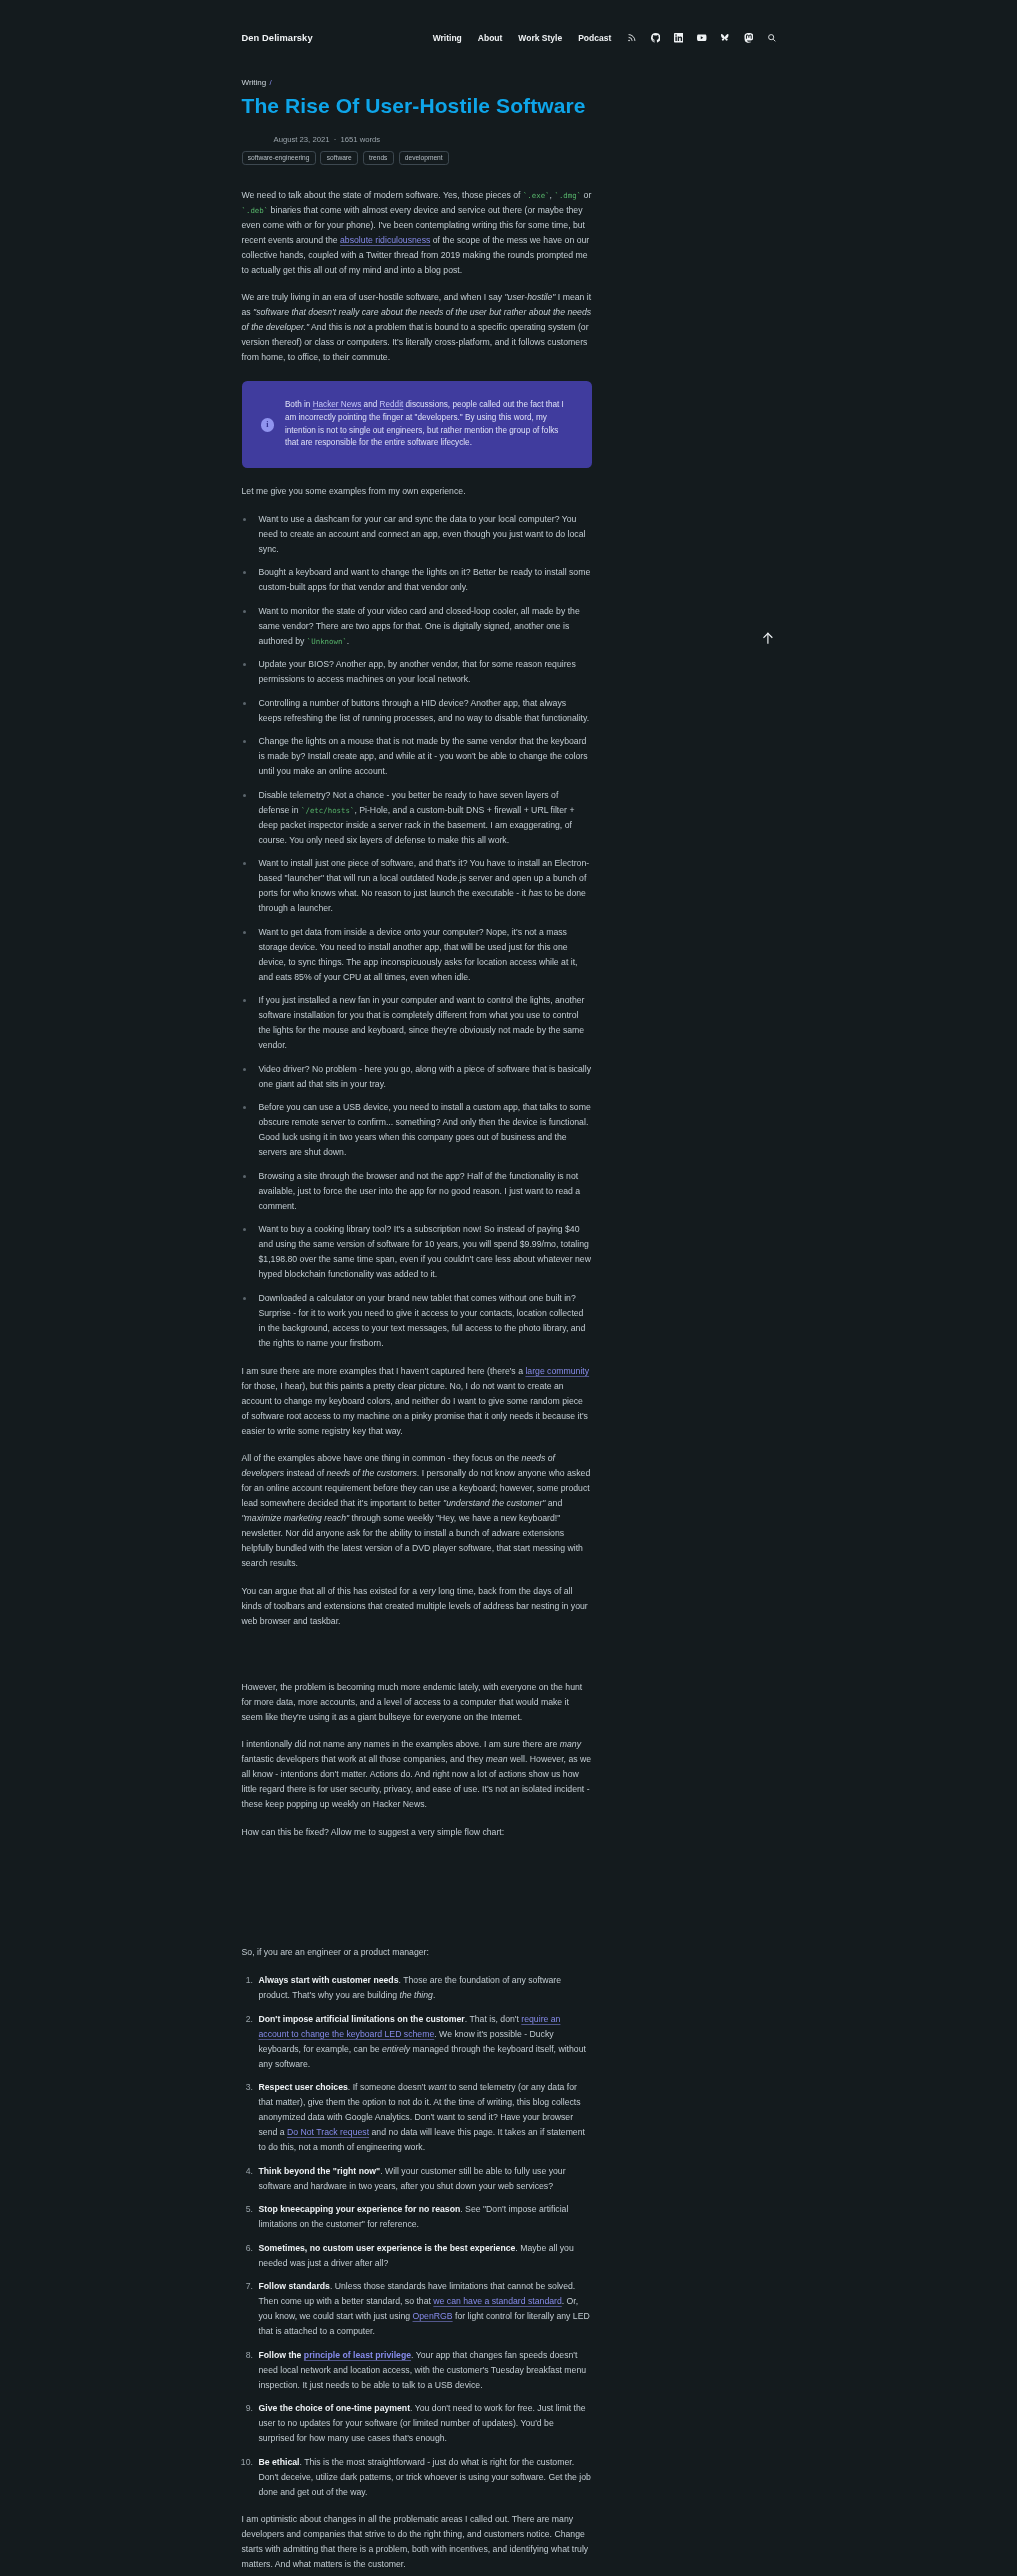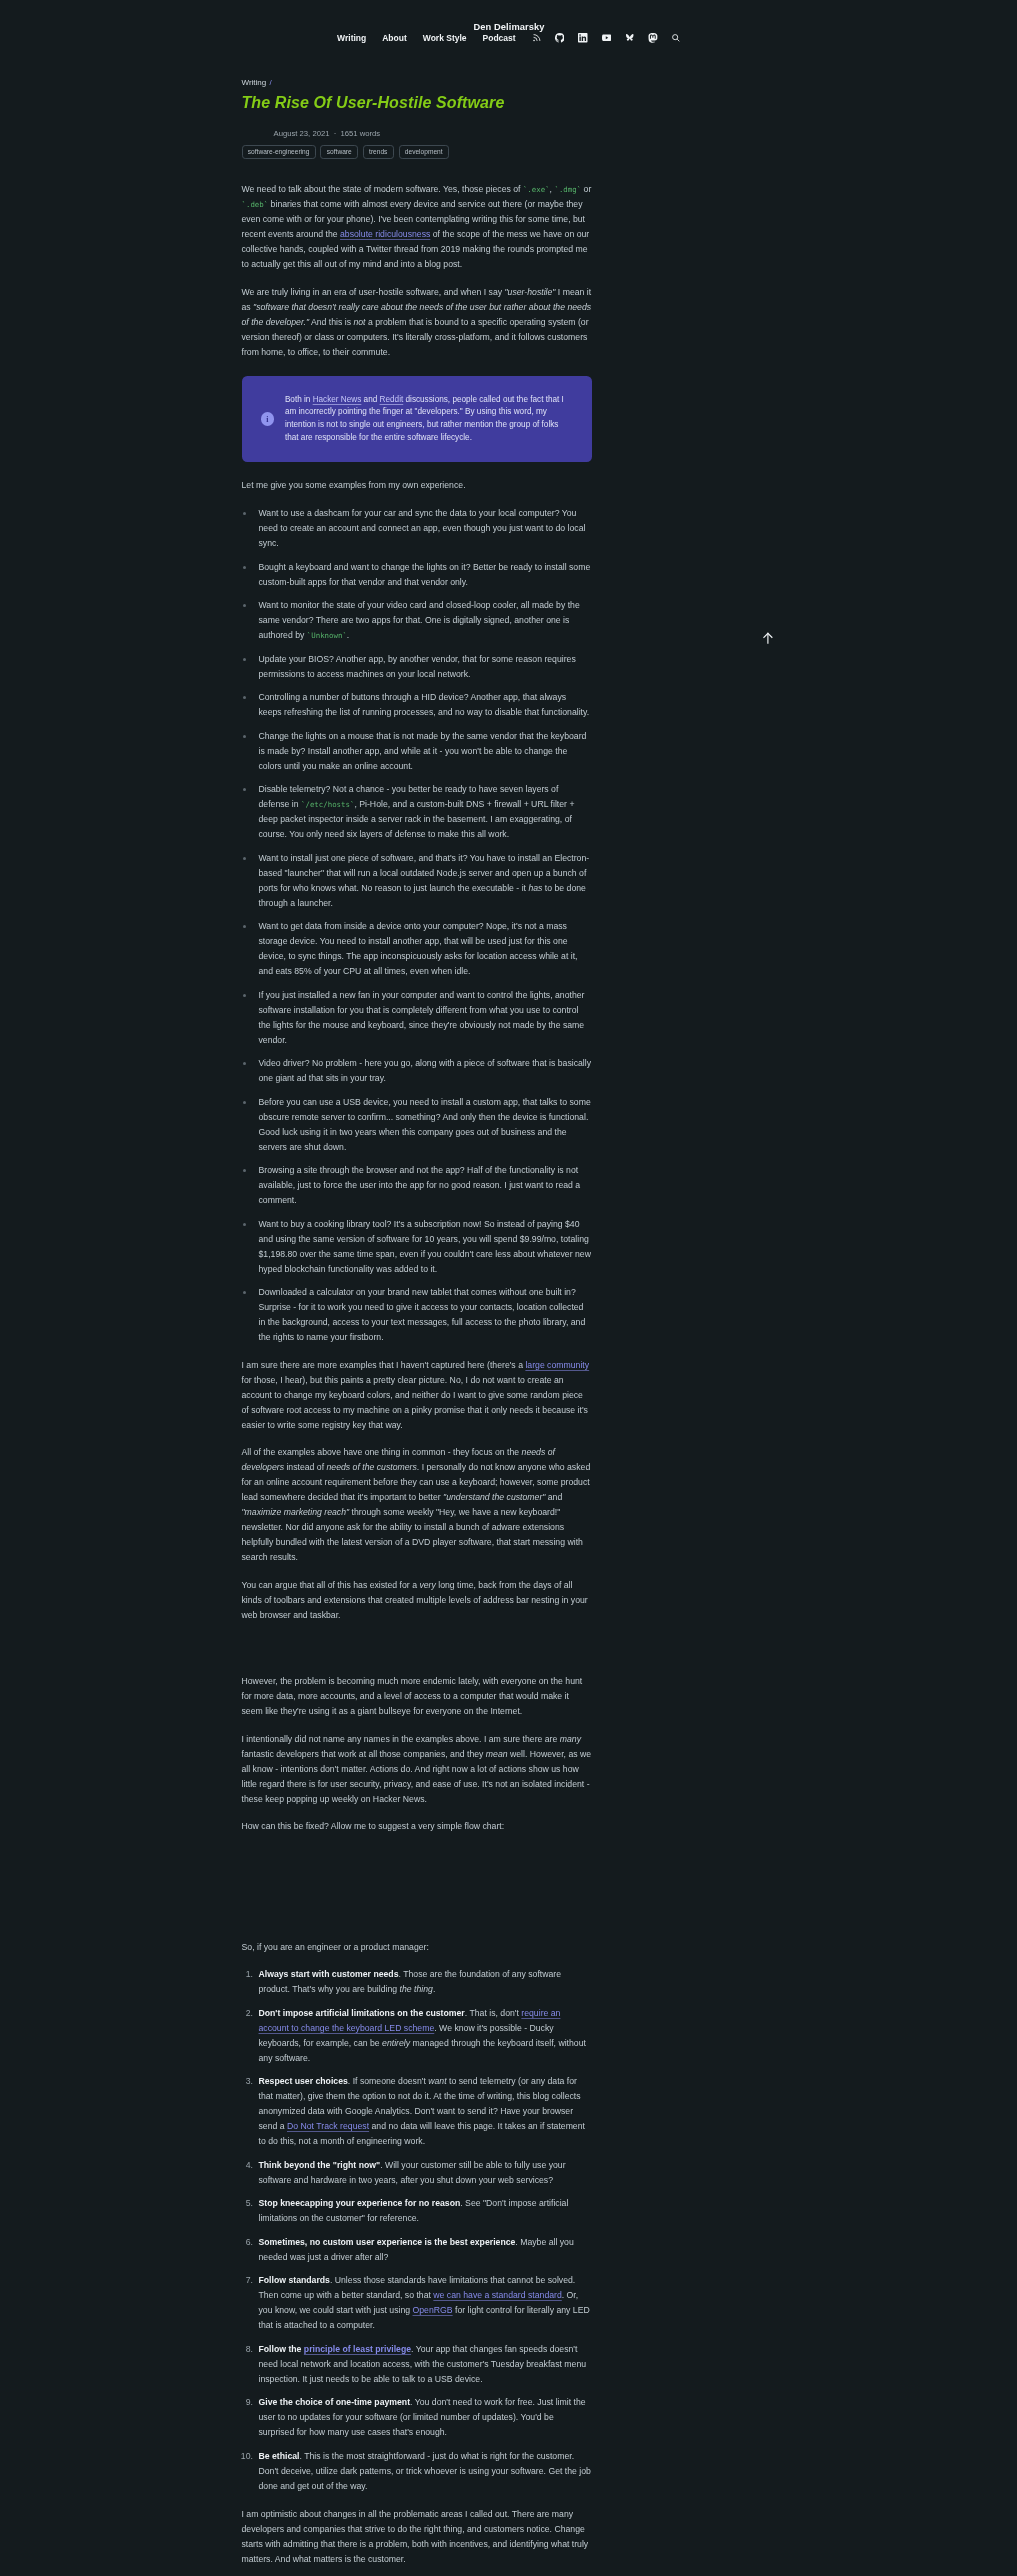--- a/index.html
+++ b/index.html
@@ -8,35 +8,35 @@
     background:#141b1e;
     color:#c2ccd2;
     font-family:"Liberation Sans", sans-serif;
     min-height:2576px;
     position:relative;
     width:1018px;
   }
   .container { width:535px; margin:0 auto; padding-top:22px; }
 
   
-  .site-header { display:flex; justify-content:space-between; align-items:center; height:21px;flex-direction:column; }
+  .site-header { display:flex; justify-content:space-between; align-items:flex-end; height:21px; }
   .site-name { color:#f2f5f7; font-size:9.3px; font-weight:700; text-decoration:none; letter-spacing:0.1px; }
   .header-right { display:flex; align-items:center; gap:16px; }
   .main-nav { display:flex; gap:16px; }
   .nav-link { color:#f0f3f5; font-size:8.5px; font-weight:600; text-decoration:none; }
   .icon-row { display:flex; align-items:center; gap:13.8px; }
   .icon-btn { color:#f0f3f5; display:inline-flex; width:9.5px; height:9.5px; cursor:pointer; }
   .icon-btn svg { width:9.5px; height:9.5px; }
 
   
   .content-col { width:350px; margin-top:35px; }
   .breadcrumb { font-size:8px; color:#cdd6dc; }
   .breadcrumb a { color:#cdd6dc; text-decoration:none; }
   .breadcrumb .sep { color:#868bea; margin-left:3.2px; }
-  h1.post-title { color:#84cc16; font-size:16px; line-height:1.15; font-weight:700; margin:7.4px 0 16px; letter-spacing:0.1px;font-style:italic; }
+  h1.post-title { color:#0ea5e9; font-size:21px; line-height:1.15; font-weight:700; margin:7.4px 0 16px; letter-spacing:0.1px; }
   .post-meta { font-size:7.7px; color:#9aa4ab;margin-left:32px; }
   .post-meta .dot { margin:0 4.2px; }
   .tag-row { display:flex; gap:4.8px; margin-top:7.4px; }
   .tag-pill { font-size:6.6px; color:#b6bfc6; border:0.5px solid #3d4850; border-radius:3.2px; padding:1.6px 5.3px; line-height:1.3; }
 
   
   article { margin-top:23px; font-size:8.7px; line-height:15px; }
   article p { margin:12.7px 0; }
   a.link { color:#868bea; text-decoration:underline; text-decoration-color:rgba(134,139,234,.55); text-underline-offset:1.6px; }
   a.link.strong { font-weight:700; }
@@ -145,21 +145,21 @@
           <span class="info-badge">i</span>
           <div class="callout-text">Both in <a class="link" href="#">Hacker News</a> and <a class="link" href="#">Reddit</a> discussions, people called out the fact that I am incorrectly pointing the finger at "developers." By using this word, my intention is not to single out engineers, but rather mention the group of folks that are responsible for the entire software lifecycle.</div>
         </div>
         <p>Let me give you some examples from my own experience.</p>
         <ul>
           <li>Want to use a dashcam for your car and sync the data to your local computer? You need to create an account and connect an app, even though you just want to do local sync.</li>
           <li>Bought a keyboard and want to change the lights on it? Better be ready to install some custom-built apps for that vendor and that vendor only.</li>
           <li>Want to monitor the state of your video card and closed-loop cooler, all made by the same vendor? There are two apps for that. One is digitally signed, another one is authored by <code class="inline-code">`Unknown`</code>.</li>
           <li>Update your BIOS? Another app, by another vendor, that for some reason requires permissions to access machines on your local network.</li>
           <li>Controlling a number of buttons through a HID device? Another app, that always keeps refreshing the list of running processes, and no way to disable that functionality.</li>
-          <li>Change the lights on a mouse that is not made by the same vendor that the keyboard is made by? Install another app, and while at it - you won't be able to change the colors until you make an online account.</li>
+          <li>Change the lights on a mouse that is not made by the same vendor that the keyboard is made by? Install create app, and while at it - you won't be able to change the colors until you make an online account.</li>
           <li>Disable telemetry? Not a chance - you better be ready to have seven layers of defense in <code class="inline-code">`/etc/hosts`</code>, Pi-Hole, and a custom-built DNS + firewall + URL filter + deep packet inspector inside a server rack in the basement. I am exaggerating, of course. You only need six layers of defense to make this all work.</li>
           <li>Want to install just one piece of software, and that's it? You have to install an Electron-based "launcher" that will run a local outdated Node.js server and open up a bunch of ports for who knows what. No reason to just launch the executable - it <em>has</em> to be done through a launcher.</li>
           <li>Want to get data from inside a device onto your computer? Nope, it's not a mass storage device. You need to install another app, that will be used just for this one device, to sync things. The app inconspicuously asks for location access while at it, and eats 85% of your CPU at all times, even when idle.</li>
           <li>If you just installed a new fan in your computer and want to control the lights, another software installation for you that is completely different from what you use to control the lights for the mouse and keyboard, since they're obviously not made by the same vendor.</li>
           <li>Video driver? No problem - here you go, along with a piece of software that is basically one giant ad that sits in your tray.</li>
           <li>Before you can use a USB device, you need to install a custom app, that talks to some obscure remote server to confirm... something? And only then the device is functional. Good luck using it in two years when this company goes out of business and the servers are shut down.</li>
           <li>Browsing a site through the browser and not the app? Half of the functionality is not available, just to force the user into the app for no good reason. I just want to read a comment.</li>
           <li>Want to buy a cooking library tool? It's a subscription now! So instead of paying $40 and using the same version of software for 10 years, you will spend $9.99/mo, totaling $1,198.80 over the same time span, even if you couldn't care less about whatever new hyped blockchain functionality was added to it.</li>
           <li>Downloaded a calculator on your brand new tablet that comes without one built in? Surprise - for it to work you need to give it access to your contacts, location collected in the background, access to your text messages, full access to the photo library, and the rights to name your firstborn.</li>
         </ul>

